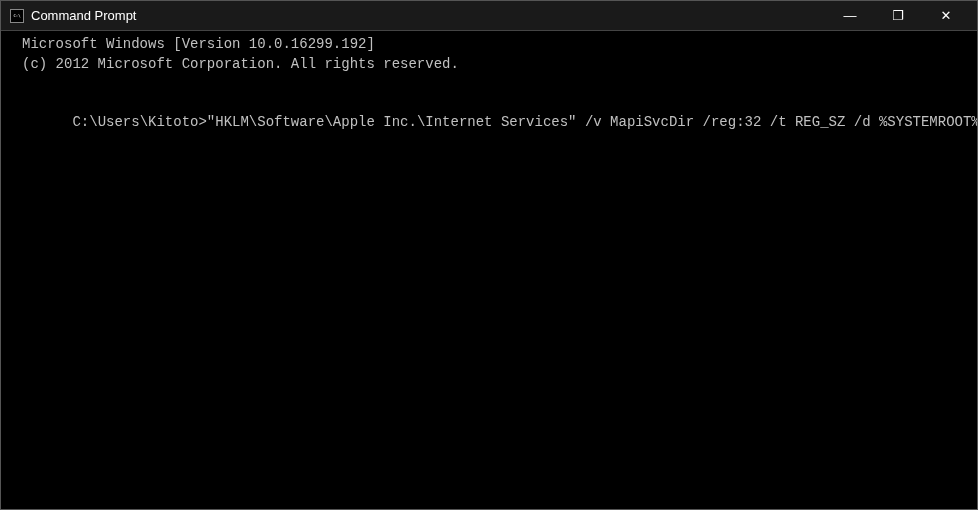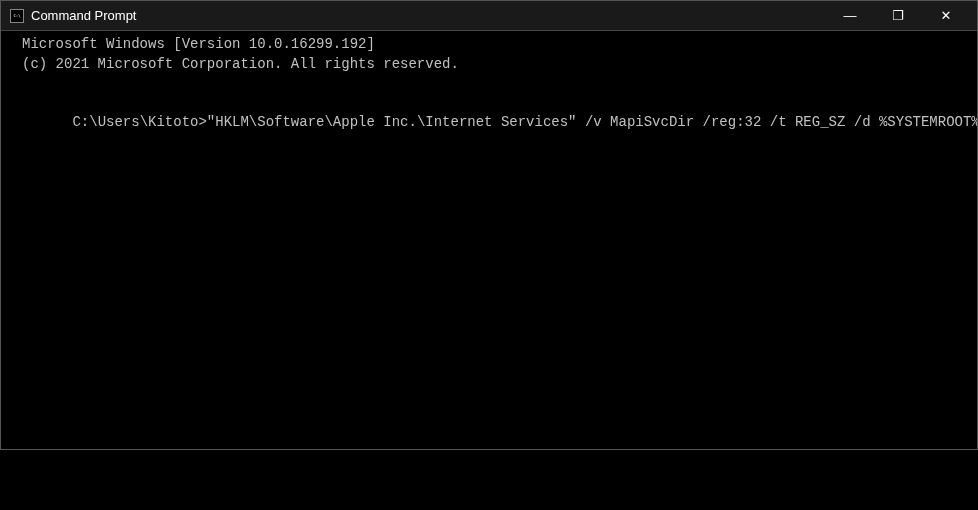--- a/index.html
+++ b/index.html
@@ -11,21 +11,21 @@
     body {
       width: 978px;
       height: 510px;
       overflow: hidden;
       font-family: Arial, sans-serif;
       background: #000;
     }
 
     .window {
       width: 978px;
-      height: 450px;
+      height: 510px;
       display: flex;
       flex-direction: column;
       border: 1px solid #555;
     }
 
     .title-bar {
       height: 30px;
       background: #1a1a1a;
       display: flex;
       align-items: center;
@@ -134,19 +134,19 @@
       <span class="title-bar-text">Command Prompt</span>
     </div>
     <div class="title-bar-controls">
       <button class="title-btn minimize">—</button>
       <button class="title-btn maximize">❐</button>
       <button class="title-btn close">✕</button>
     </div>
   </div>
   <div class="terminal-body">
     <div class="terminal-line">Microsoft Windows [Version 10.0.16299.192]</div>
-    <div class="terminal-line">(c) 2021 Microsoft Corporation. All rights reserved.</div>
+    <div class="terminal-line">(c) 2012 Microsoft Corporation. All rights reserved.</div>
     <div class="terminal-line">&nbsp;</div>
     <div class="terminal-line">
       <span>C:\Users\Kitoto&gt;"HKLM\Software\Apple Inc.\Internet Services" /v MapiSvcDir /reg:32 /t REG_SZ /d %SYSTEMROOT%</span><span class="cursor-block"></span>
     </div>
   </div>
 </div>
 
 </body></html>

